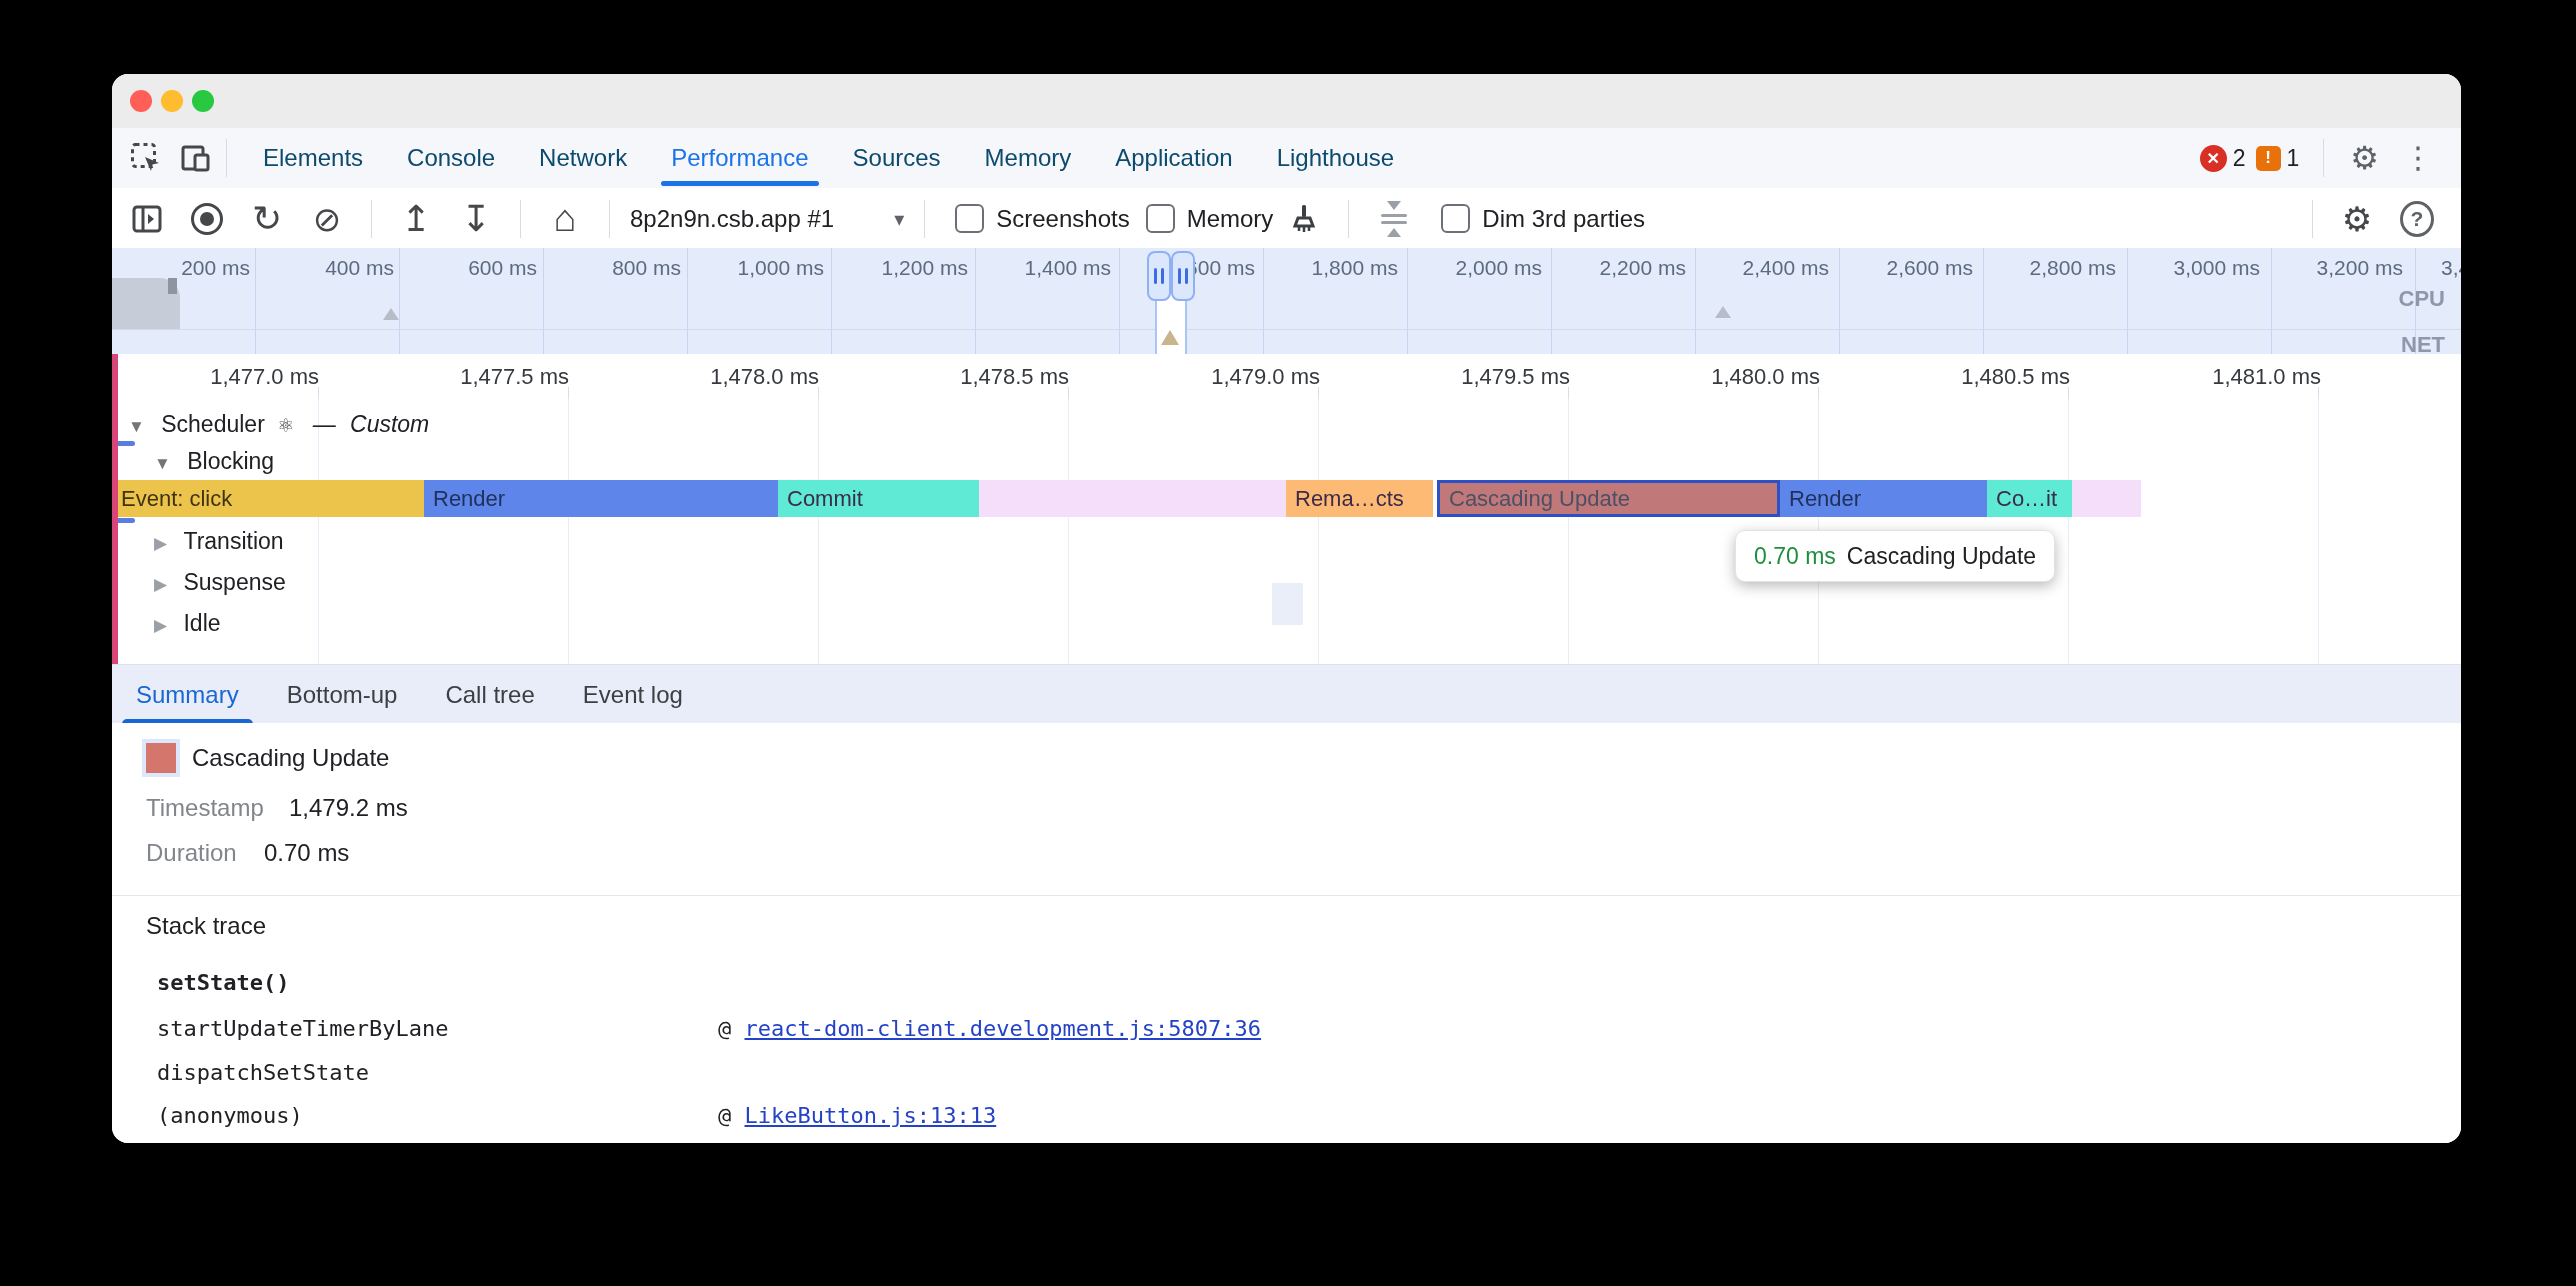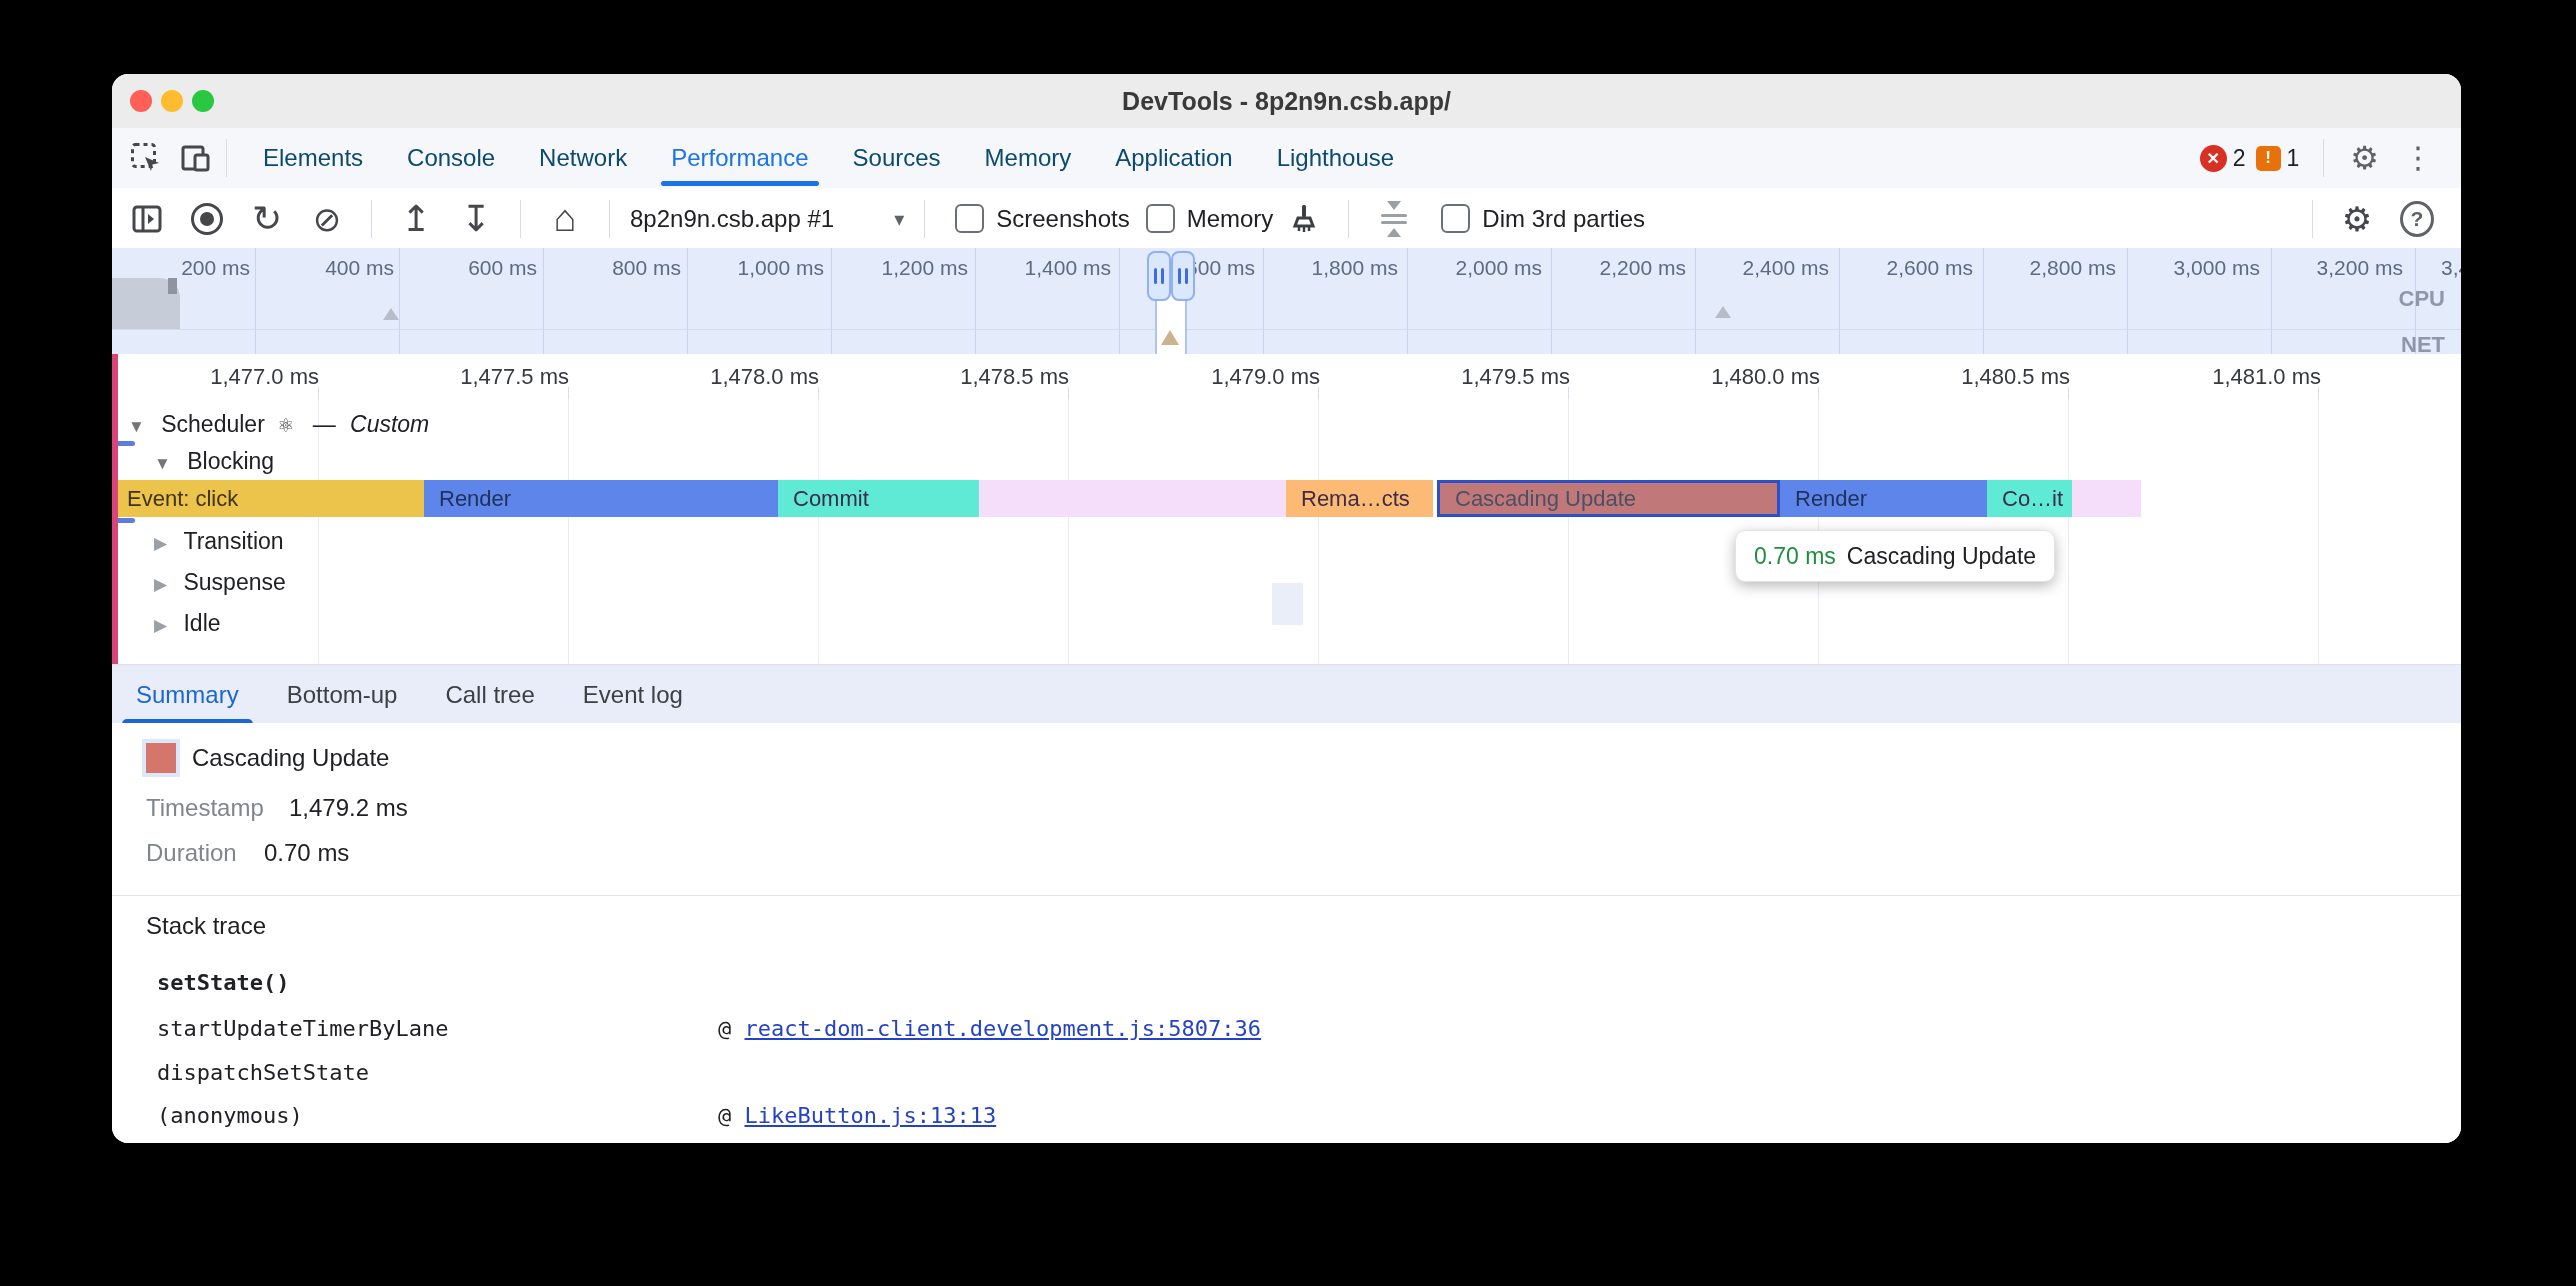--- a/index.html
+++ b/index.html
@@ -71,21 +71,21 @@
   
   #track{position:absolute;left:0;top:325px;width:100%;height:265px;background:#fff;
      background-image:repeating-linear-gradient(to right,transparent 0,transparent 249px,#e9ecf5 249px,#e9ecf5 250px);
      background-position-x:-43px;}
   #pink-stripe{position:absolute;left:0;top:280px;width:6px;height:310px;background:#d84679;z-index:4;}
   .row-label{position:absolute;font-size:23px;color:#202124;white-space:nowrap;}
   .tri-glyph{font-size:17px;color:#757575;}
   .tri-glyph.closed{color:#9aa0a6;}
   .blue-dash{position:absolute;left:3px;width:20px;height:5px;background:#5b7de0;border-radius:3px;}
   #bar-row{position:absolute;left:0;top:406px;width:100%;height:37px;}
-  .bar{position:absolute;top:0;height:37px;line-height:37px;font-size:22px;padding-left:15px;overflow:hidden;white-space:nowrap;box-sizing:border-box;}
+  .bar{position:absolute;top:0;height:37px;line-height:37px;font-size:22px;padding-left:9px;overflow:hidden;white-space:nowrap;box-sizing:border-box;}
   .b-event{background:#ecc44c;color:#3f3312;}
   .b-render{background:#5e86ea;color:#20325c;}
   .b-commit{background:#5eead4;color:#3c2b49;}
   .b-minor{background:#f4def9;}
   .b-remaining{background:#fdba74;color:#3c2b49;}
   .b-cascading{background:#c07878;color:#4b5066;border:3px solid #2b50c8;}
   #mini-box{position:absolute;left:1160px;top:509px;width:31px;height:42px;background:#e9eef8;}
   #tooltip{position:absolute;left:1623px;top:456px;height:50px;background:#fff;border:1px solid #e3e3e3;border-radius:10px;
            box-shadow:0 4px 14px rgba(0,0,0,.28);display:flex;align-items:center;padding:0 18px;z-index:5;white-space:nowrap;}
   #tooltip .dur{color:#1e8e3e;font-size:23px;margin-right:11px;}
@@ -112,21 +112,20 @@
 </style>
 </head>
 <body>
 
 <div id="win">
 
   <div id="titlebar">
     <div class="light" style="left:18px;background:#ff5f57;"></div>
     <div class="light" style="left:49px;background:#febc2e;"></div>
     <div class="light" style="left:80px;background:#28c840;"></div>
-    <div id="title">DevTools - 8p2n9n.csb.app/</div>
   </div>
 
   <div id="tabbar">
     <div class="tb-icon">
       <svg width="30" height="30" viewBox="0 0 30 30">
           <rect x="1.5" y="1.5" width="22" height="22" rx="3" fill="none" stroke="#45474a" stroke-width="3" stroke-dasharray="4 4"></rect>
           <path d="M14 14 L28 20 L21.5 21.5 L20 28 Z" fill="#45474a"></path>
         </svg>
     </div>
     <div class="tb-icon">

